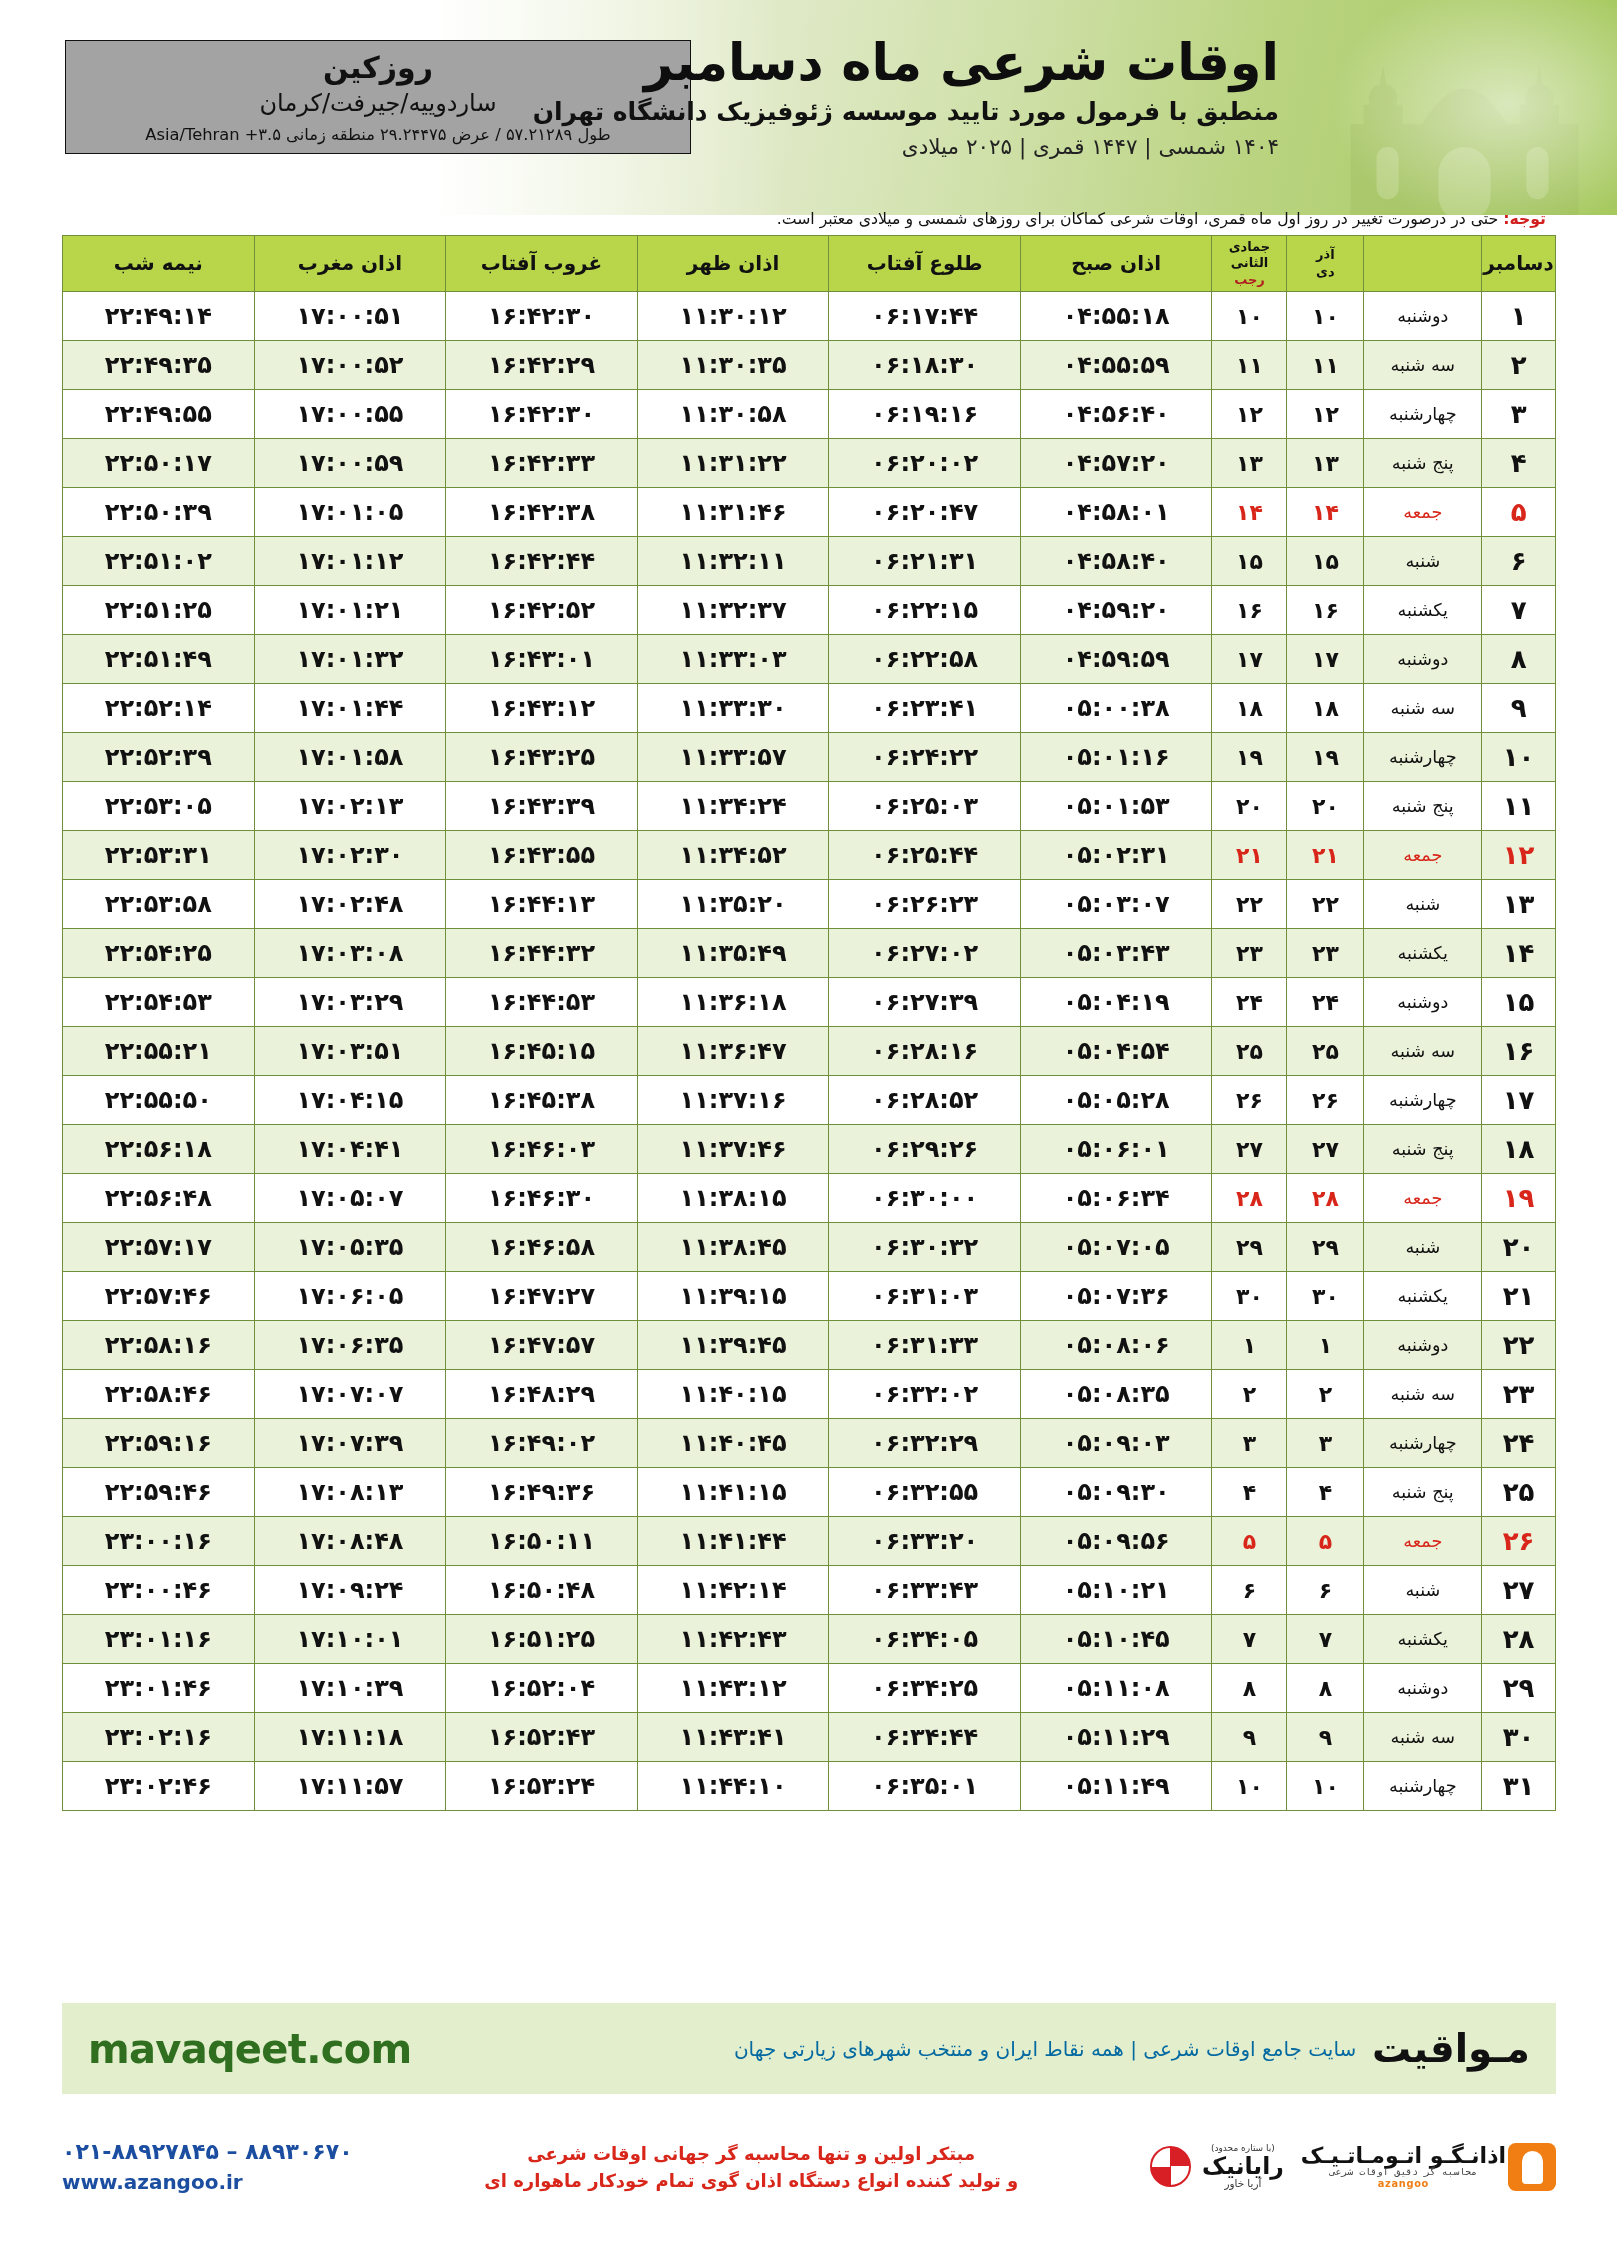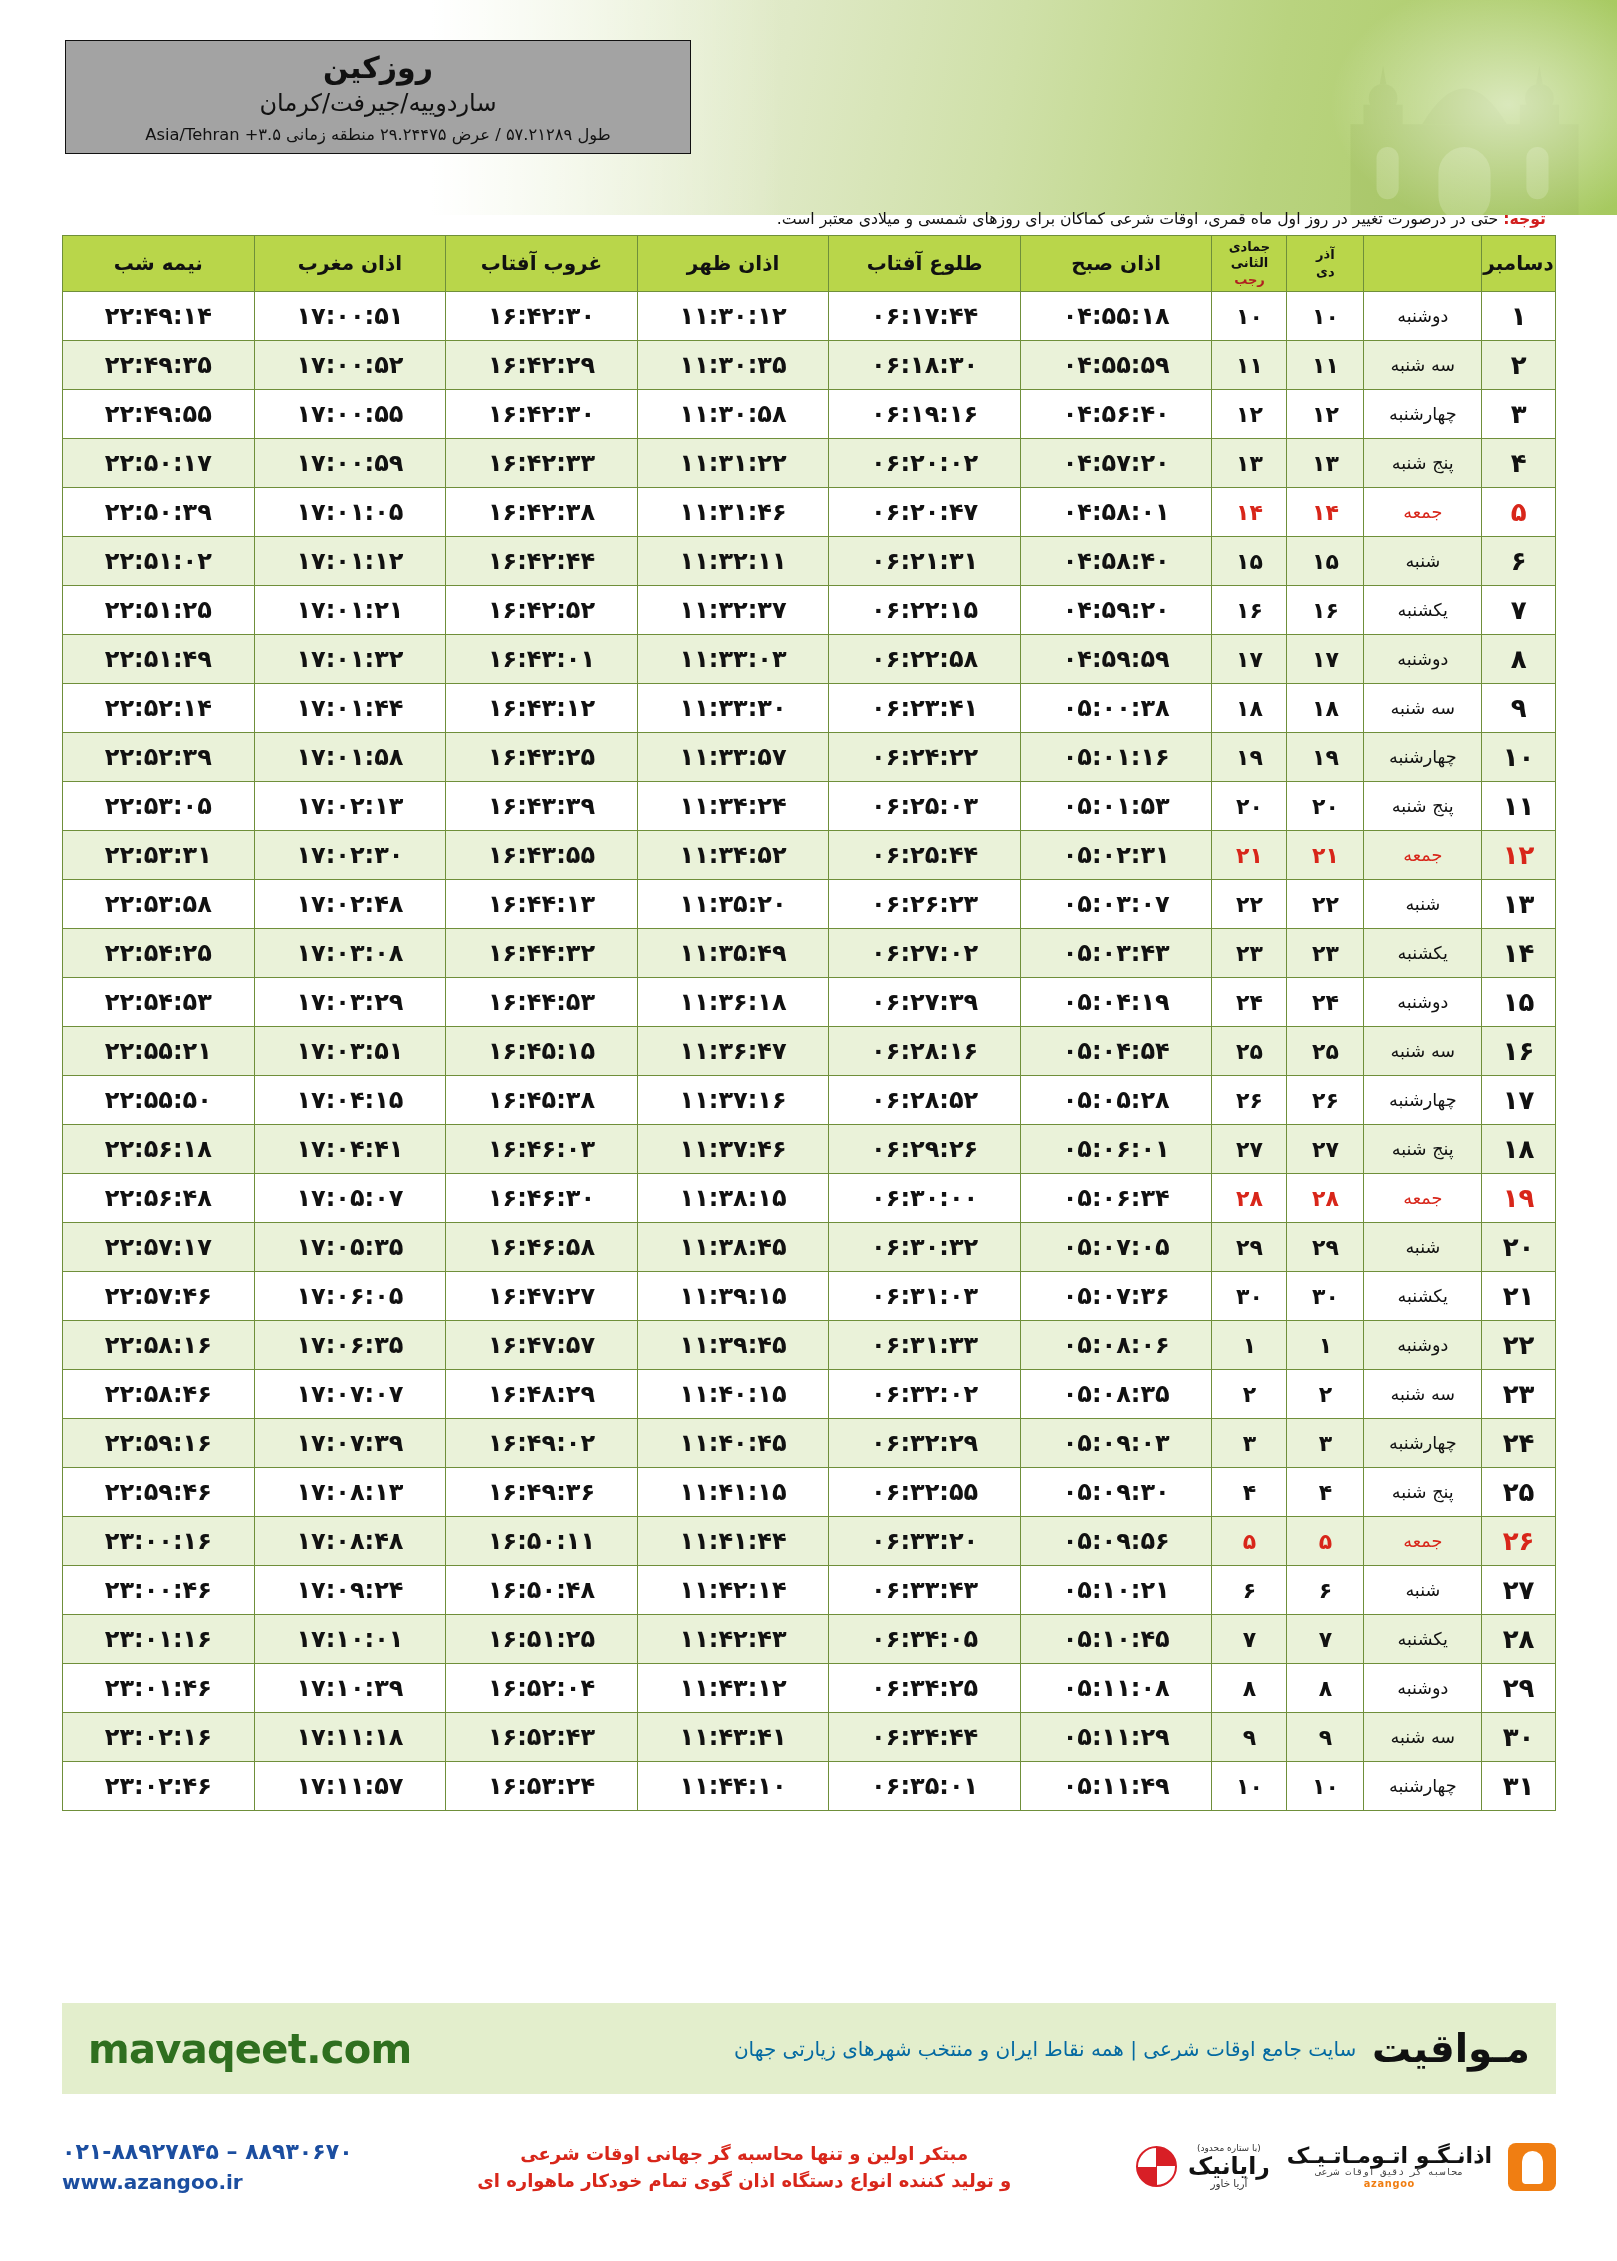--- a/index.html
+++ b/index.html
@@ -256,21 +256,21 @@
   }
   .logos {
     display: flex;
     align-items: center;
     gap: 17px;
     direction: rtl;
   }
   .logo-azangoo {
     display: flex;
     align-items: center;
-    gap: 16px;
+    gap: 2px;
   }
   .logo-azangoo .mark {
     width: 48px; height: 48px;
     background: #f07e12;
     border-radius: 7.8px;
     position: relative;
   }
   .logo-azangoo .mark::after {
     content: "";
     position: absolute;
@@ -375,20 +375,25 @@
     </svg>
     <div class="hdr-green-left"></div>
   </div>
 
   <div class="loc-box">
     <div class="loc-city">روزکین</div>
     <div class="loc-sub">ساردوییه/جیرفت/کرمان</div>
     <div class="loc-coord">طول ۵۷.۲۱۲۸۹ / عرض ۲۹.۲۴۴۷۵ منطقه زمانی Asia/Tehran +۳.۵</div>
   </div>
 
+  <div class="title-wrap">
+    <div class="title-main">اوقات شرعی ماه دسامبر</div>
+    <div class="title-sub">منطبق با فرمول مورد تایید موسسه ژئوفیزیک دانشگاه تهران</div>
+    <div class="title-dates">۱۴۰۴ شمسی | ۱۴۴۷ قمری | ۲۰۲۵ میلادی</div>
+  </div>
 
   <div class="note-line">
     <b>توجه:</b><span> حتی در درصورت تغییر در روز اول ماه قمری، اوقات شرعی کماکان برای روزهای شمسی و میلادی معتبر است.</span>
   </div>
 
   <div class="table-wrap">
     <table class="prayer">
       <colgroup>
         <col class="c-dec">
           <col class="c-week">

